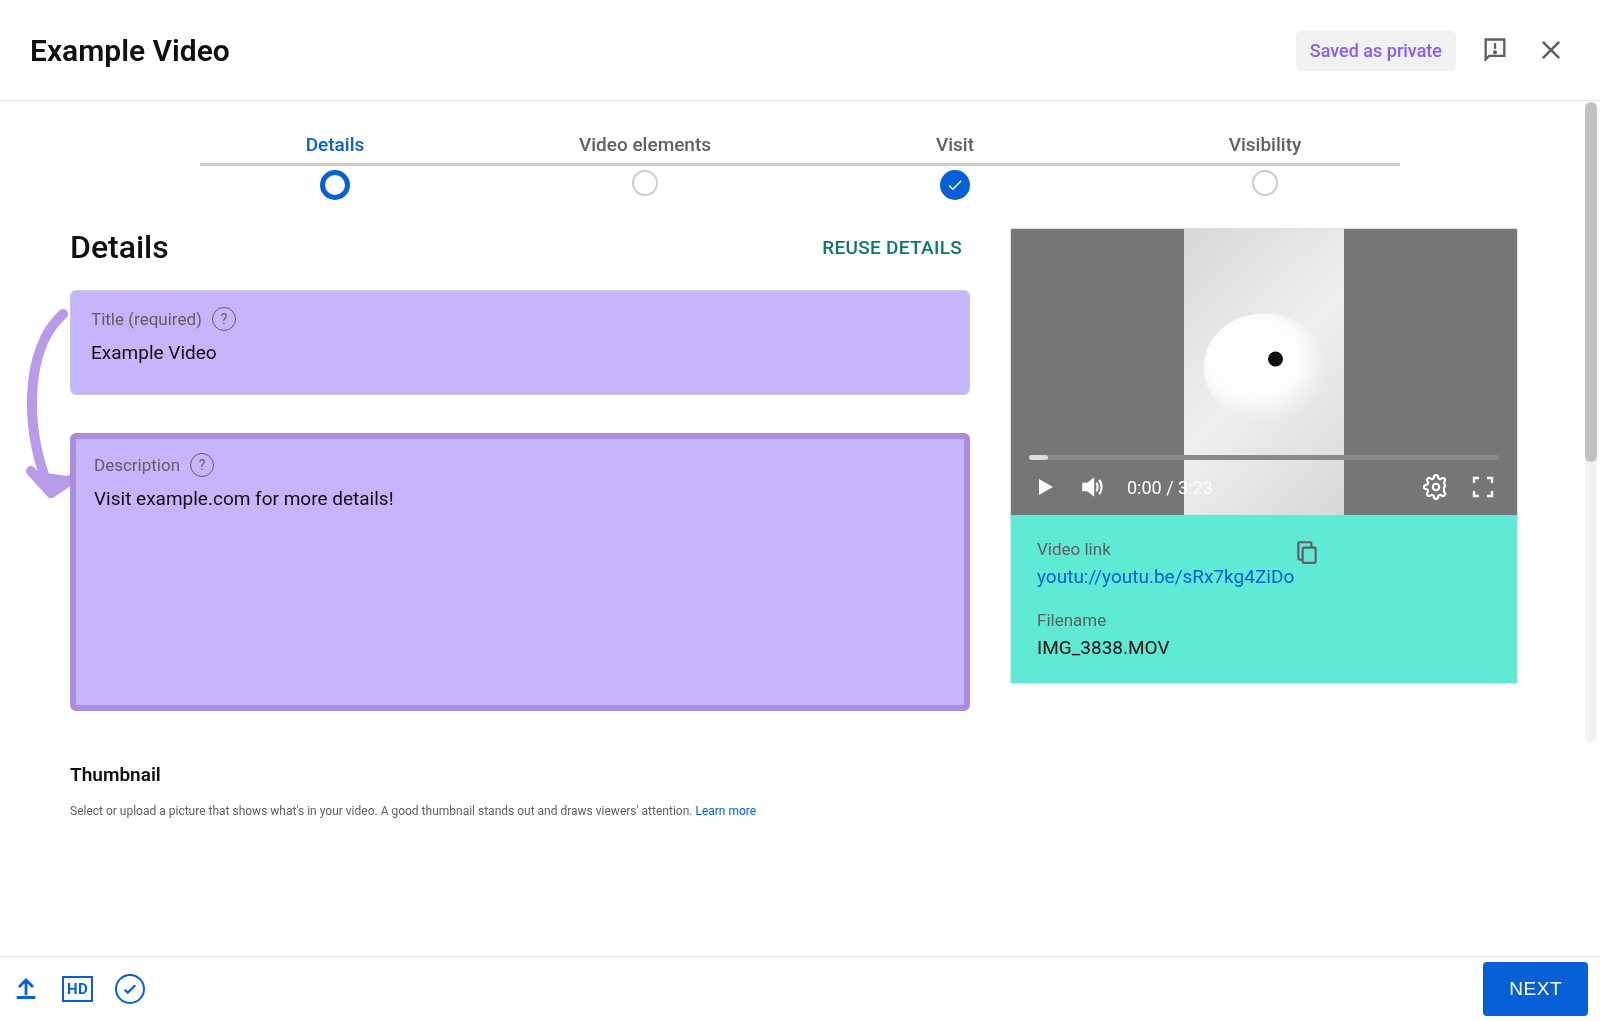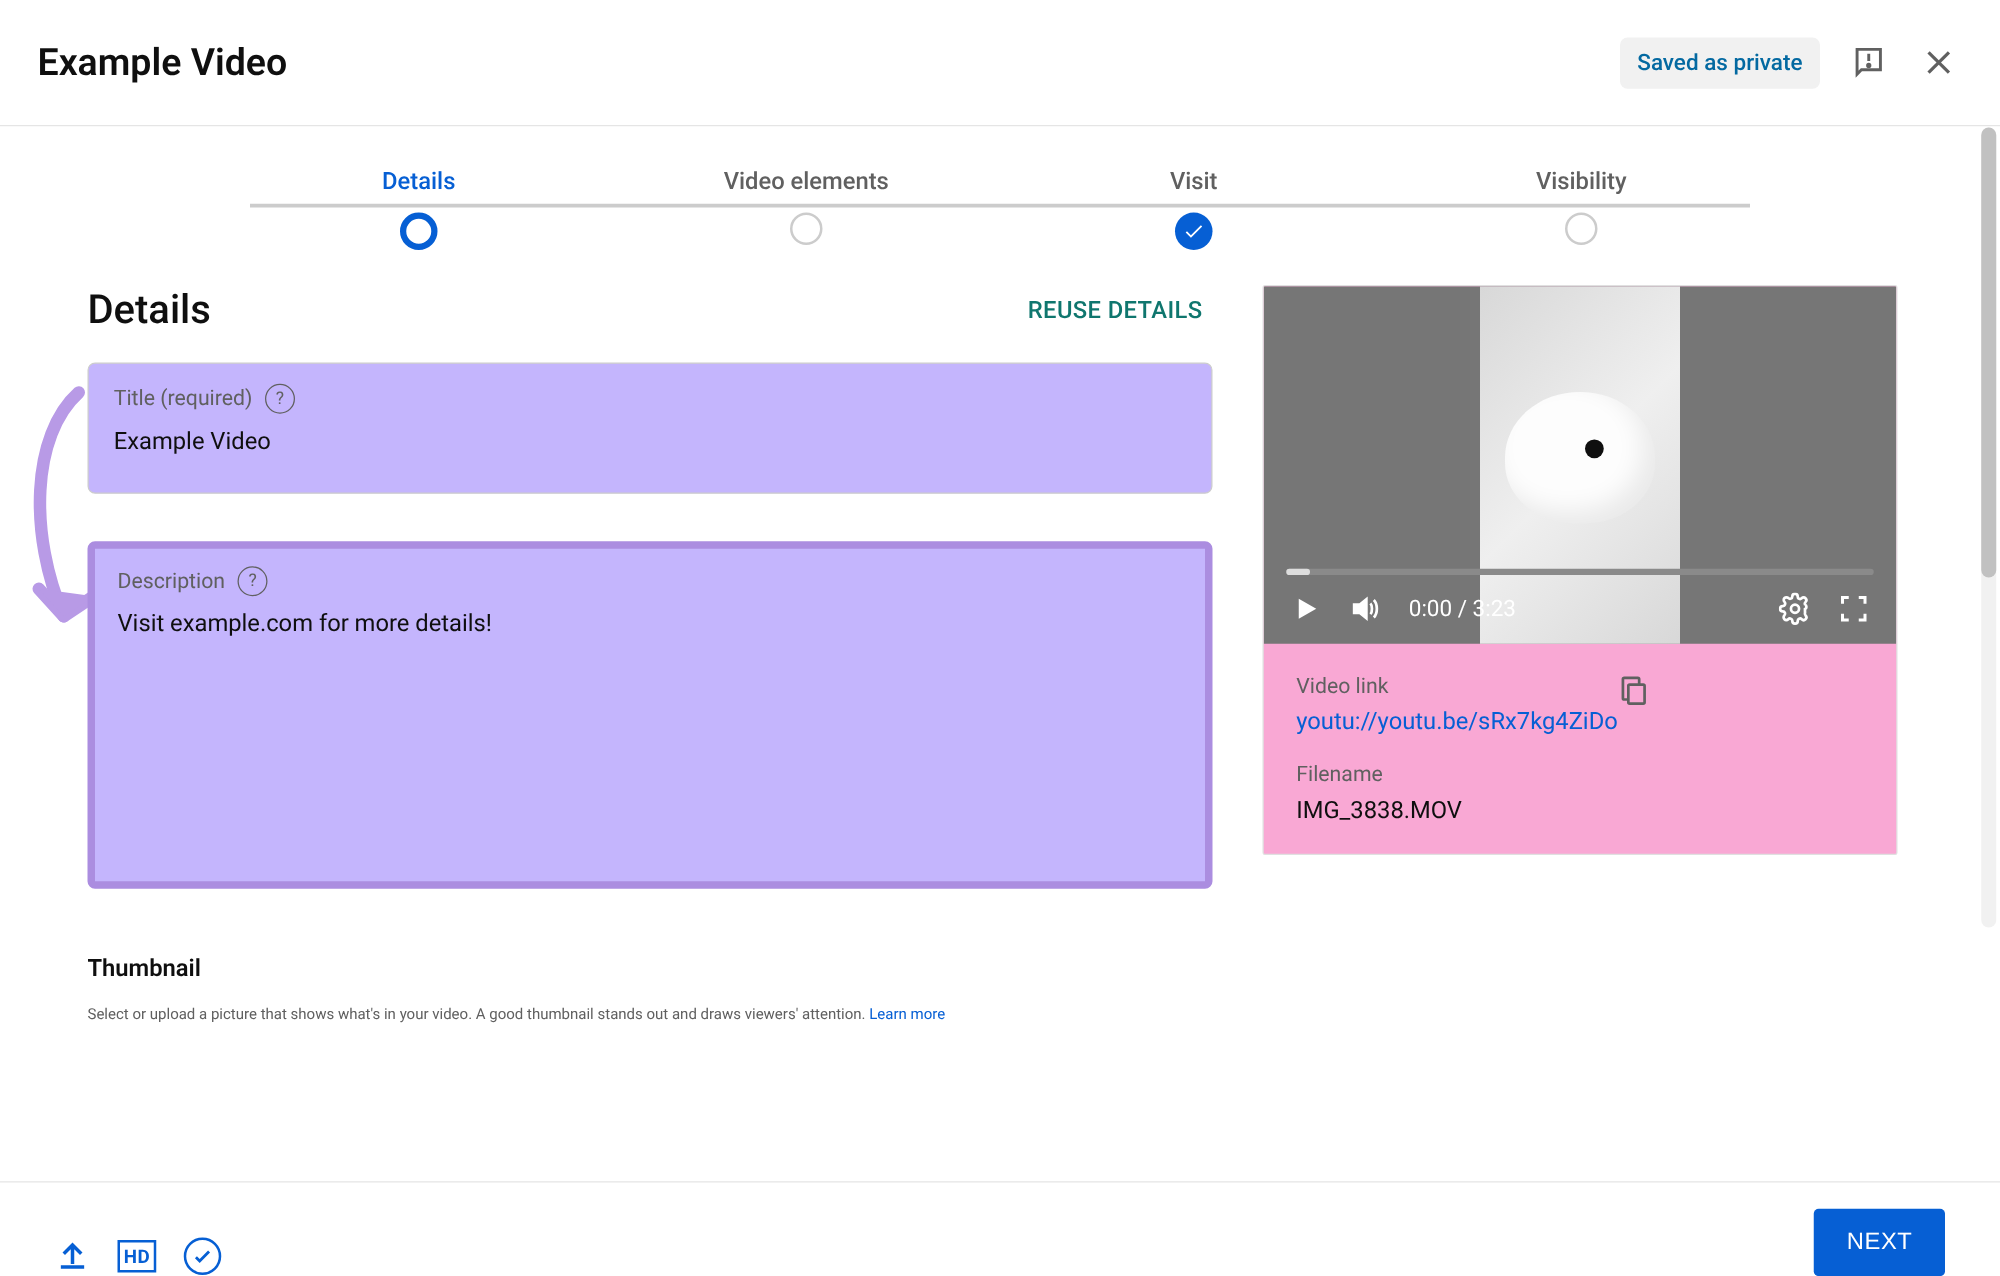--- a/index.html
+++ b/index.html
@@ -28,21 +28,21 @@
   .header-actions {
     display: flex;
     align-items: center;
     gap: 22px;
   }
   .chip {
     background: #f1f1f1;
     padding: 10px 14px;
     border-radius: 6px;
     font-size: 18px;
-    color: #0369a1;
+    color: #8b5cf6;
     font-weight: 500;
   }
   .icon-btn {
     width: 34px;
     height: 34px;
     display: flex;
     align-items: center;
     justify-content: center;
     cursor: pointer;
     color: #606060;
@@ -146,21 +146,21 @@
     position:absolute;
     left:-55px;
     top:80px;
     width:80px;
     height:200px;
   }
   
   .right-col { width: 508px; }
   .preview-card{
     border:1px solid #e0e0e0;
-    background:#f9a8d4;
+    background:#5eead4;
     border-radius:2px;
     overflow:hidden;
   }
   .video-box{
     height:286px;
     background:#767676;
     position:relative;
     display:flex;
   }
   .video-thumb{
@@ -191,24 +191,24 @@
   .progress-fill{height:100%;width:4%;background:#ddd;border-radius:3px;}
   .ctrl{display:flex;align-items:center;cursor:pointer;}
   .spacer{flex:1;}
   .meta{padding:24px 26px;}
   .meta-row{display:flex;align-items:flex-start;margin-bottom:22px;}
   .meta-label{color:#606060;font-size:17px;margin-bottom:6px;}
   .meta-link{color:#065fd4;font-size:19px;}
   .meta-value{font-size:19px;}
   
   .footer{
-    position:absolute;left:0;right:0;bottom:0;height:76px;
+    position:absolute;left:0;right:0;bottom:0;height:65px;
     border-top:1px solid #e5e5e5;
-    display:flex;align-items:flex-end;justify-content:space-between;
-    padding:0 44px;
+    display:flex;align-items:center;justify-content:space-between;
+    padding:0 12px;
     background:#fff;
   }
   .footer-left{display:flex;align-items:center;gap:22px;color:#065fd4;}
   .hd-badge{border:2.5px solid #065fd4;padding:2px 3px;font-size:15px;font-weight:700;letter-spacing:0.5px;}
   .check-circle{width:30px;height:30px;border:2.5px solid #065fd4;border-radius:50%;display:flex;align-items:center;justify-content:center;}
   .next-btn{
     background:#065fd4;color:#fff;font-size:19px;font-weight:500;
     padding:16px 26px;border-radius:4px;border:none;cursor:pointer;letter-spacing:0.5px;
   }
   

